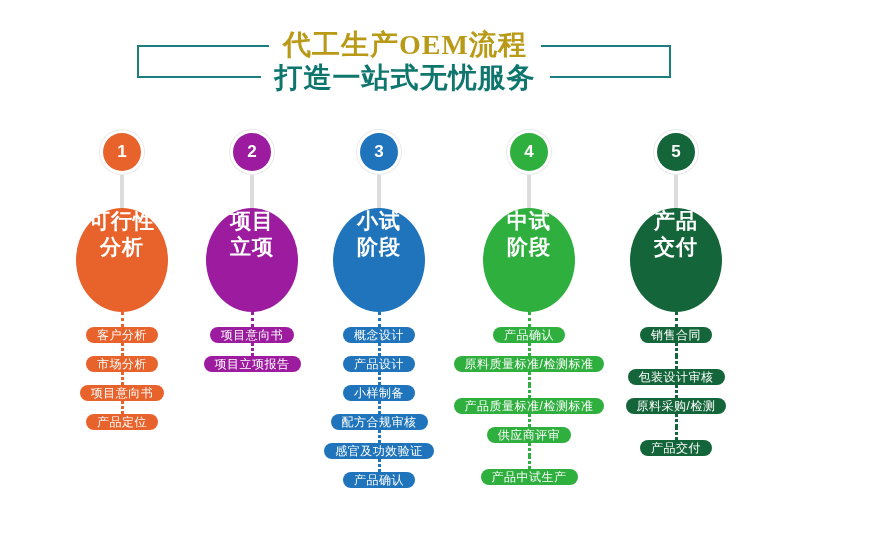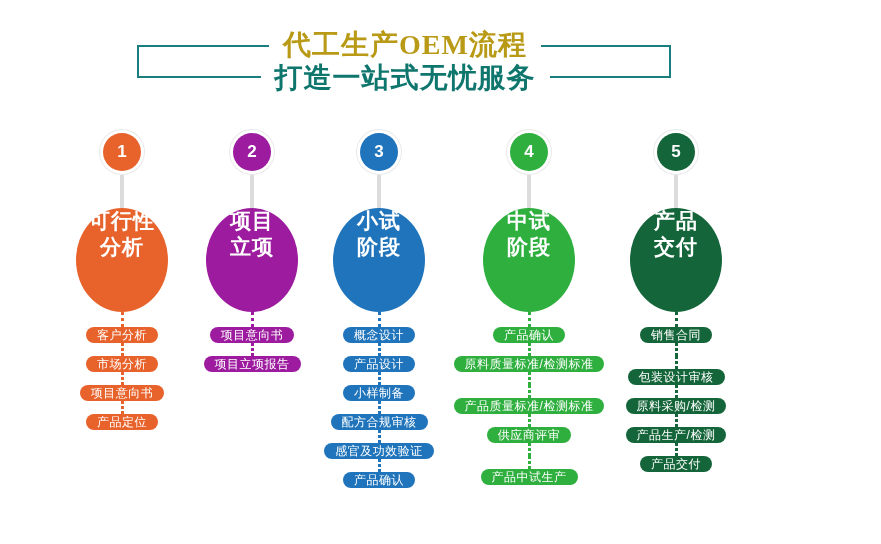--- a/index.html
+++ b/index.html
@@ -248,19 +248,18 @@
           <span class="l">交付</span>
         </div>
         <div class="dots first"></div>
         <div class="pill">销售合同</div>
         <div class="dots"></div>
         <div class="dots"></div>
         <div class="pill">包装设计审核</div>
         <div class="dots"></div>
         <div class="pill">原料采购/检测</div>
         <div class="dots"></div>
-        <div class="pill">产品生产/检测</div>
         <div class="dots"></div>
         <div class="pill">产品交付</div>
       </div>
     </div>
 
 </div>
 
 </body></html>

